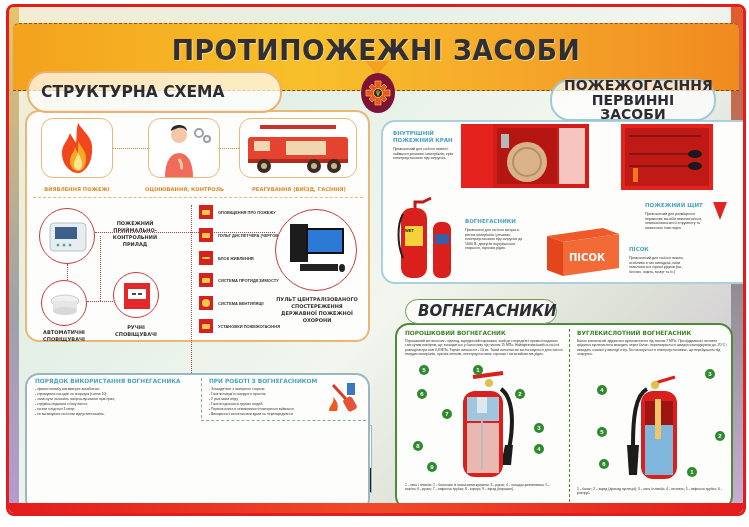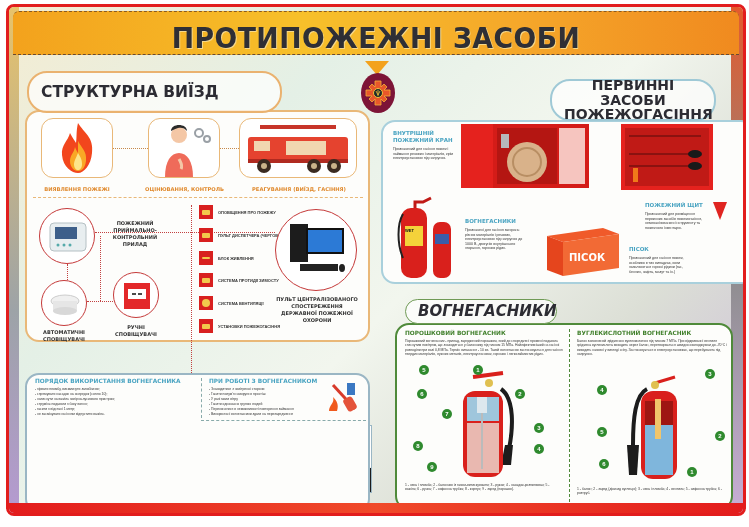--- a/index.html
+++ b/index.html
@@ -16,21 +16,21 @@
     background: linear-gradient(180deg, #e8c36a, #9da3a7 60%, #b59ad1);
   }
   .poster::after {
     content: ""; position: absolute; right: 0; top: 0; bottom: 0; width: 12px;
     background: linear-gradient(180deg, #e45a2c, #8a8a8a 50%, #c8aed6);
   }
   .bottom-bar { position: absolute; left: 0; right: 0; bottom: 0; height: 10px; background: linear-gradient(90deg, #e31c1c, #f04a2a, #e31c1c); z-index: 3; }
 
   
   .header {
-    position: absolute; left: 4px; top: 4px; width: 726px; height: 44px;
+    position: absolute; left: 4px; top: 16px; width: 726px; height: 68px;
     background: linear-gradient(90deg, #f3a21d 0%, #f7c02a 40%, #f5a72a 70%, #f08a1f 100%);
     border-radius: 6px 6px 0 0; z-index: 2;
     border-top: 1.5px dashed #8a5a20;
     border-bottom: 1.5px dashed #6b4a30;
   }
   .header-title {
     position: absolute; left: 0; right: 0; top: 9px; text-align: center;
     font-family: "DejaVu Sans", sans-serif; font-weight: bold; font-size: 29px; letter-spacing: 0.5px;
     color: #2f2f35; text-shadow: 1px 1px 0 #f6d88a;
     transform: scaleX(0.92);
@@ -96,21 +96,21 @@
   <div class="pointer"></div>
   <div class="emblem">
     <svg width="26" height="26" viewBox="0 0 26 26">
       <path d="M10 1h6v6l3-3 3 3-3 3h6v6h-6l3 3-3 3-3-3v6h-6v-6l-3 3-3-3 3-3H1v-6h6L4 7l3-3 3 3z" fill="#e8572a" stroke="#f4b236" stroke-width="0.8"></path>
       <circle cx="13" cy="13" r="4.5" fill="#1f2a2a" stroke="#f4c23a" stroke-width="1"></circle>
       <path d="M13 10v6M11 11l2 4 2-4" stroke="#f4c23a" stroke-width="0.8" fill="none"></path>
     </svg>
   </div>
 
   <div class="pill orange" style="left:18px; top:64px; width:255px; height:42px; font-size:15.5px; font-style:normal;">
-    <span>СТРУКТУРНА ВИЇЗД</span>
+    <span>СТРУКТУРНА СХЕМА</span>
   </div>
 
   <div class="panel orange" style="left:16px; top:103px; width:345px; height:232px;">
 
     <div class="img-box" style="left:14px; top:6px; width:72px; height:60px;">
       <svg width="72" height="60" viewBox="0 0 72 60">
         <path d="M36 4c6 10 16 14 14 30 -1 12-8 20-14 20s-15-6-16-18c-1-10 6-14 8-22 3 6 5 8 6 10 1-6 0-12 2-20z" fill="#f2461d"></path>
         <path d="M36 22c4 8 9 10 8 20 -1 7-4 10-8 10s-8-4-8-10c0-6 4-8 5-14 1 3 2 4 3 6z" fill="#f9a825"></path>
         <path d="M36 34c3 5 4 7 4 11 0 4-2 6-4 6s-4-2-4-6c0-3 2-6 4-11z" fill="#fde68a"></path>
       </svg>
@@ -227,22 +227,22 @@
           <rect x="30" y="18" width="38" height="26" fill="#111"></rect>
           <rect x="32" y="20" width="34" height="22" fill="#2c7ad6"></rect>
           <rect x="24" y="54" width="38" height="7" fill="#222"></rect>
           <ellipse cx="66" cy="58" rx="3" ry="4" fill="#222"></ellipse>
         </svg>
     </div>
     <div class="caption c-dark" style="position:absolute; left:248px; top:184px; width:84px; font-size:5px; line-height:7px;">ПУЛЬТ ЦЕНТРАЛІЗОВАНОГО СПОСТЕРЕЖЕННЯ ДЕРЖАВНОЇ ПОЖЕЖНОЇ ОХОРОНИ</div>
   </div>
 
   <div class="pill blue" style="left:541px; top:72px; width:166px; height:42px; font-size:14px; font-style:normal; text-align:center;">
+    <span>ПОЖЕЖОГАСІННЯ</span>
     <span>ПЕРВИННІ ЗАСОБИ</span>
-    <span>ПОЖЕЖОГАСІННЯ</span>
   </div>
 
   <div class="panel blue" style="left:372px; top:113px; width:374px; height:164px;text-decoration:underline;">
     <div class="caption c-blue" style="position:absolute; left:10px; top:8px; width:60px; font-size:5.5px; text-align:left; line-height:7px;">ВНУТРІШНІЙ ПОЖЕЖНИЙ КРАН</div>
     <div class="small-text" style="position:absolute; left:10px; top:25px; width:62px;">Призначений для гасіння пожеж і займання речовин і матеріалів, крім електроустановок під напругою.</div>
 
     <div style="position:absolute; left:78px; top:2px; width:128px; height:66px;">
       <svg width="128" height="66" viewBox="0 0 128 66">
         <rect x="0" y="0" width="32" height="64" fill="#e5221e"></rect>
         <rect x="32" y="0" width="96" height="64" fill="#d41c18"></rect>

